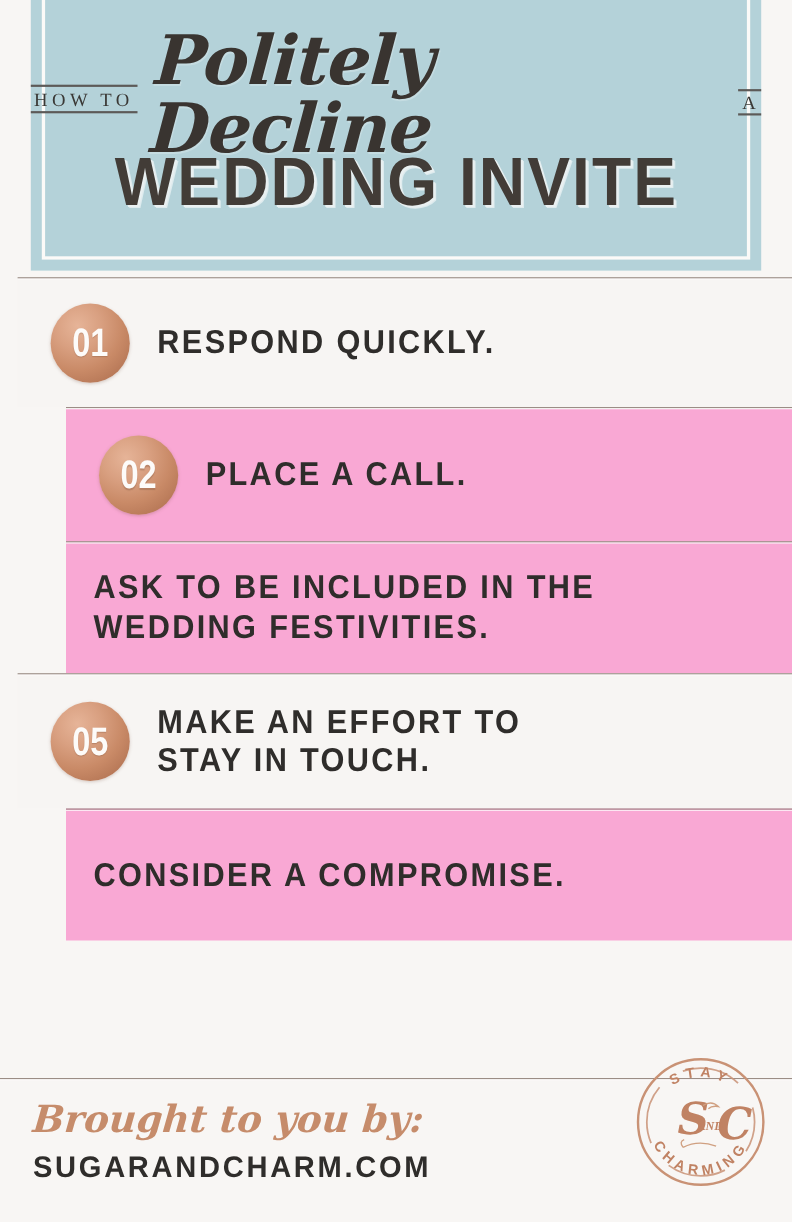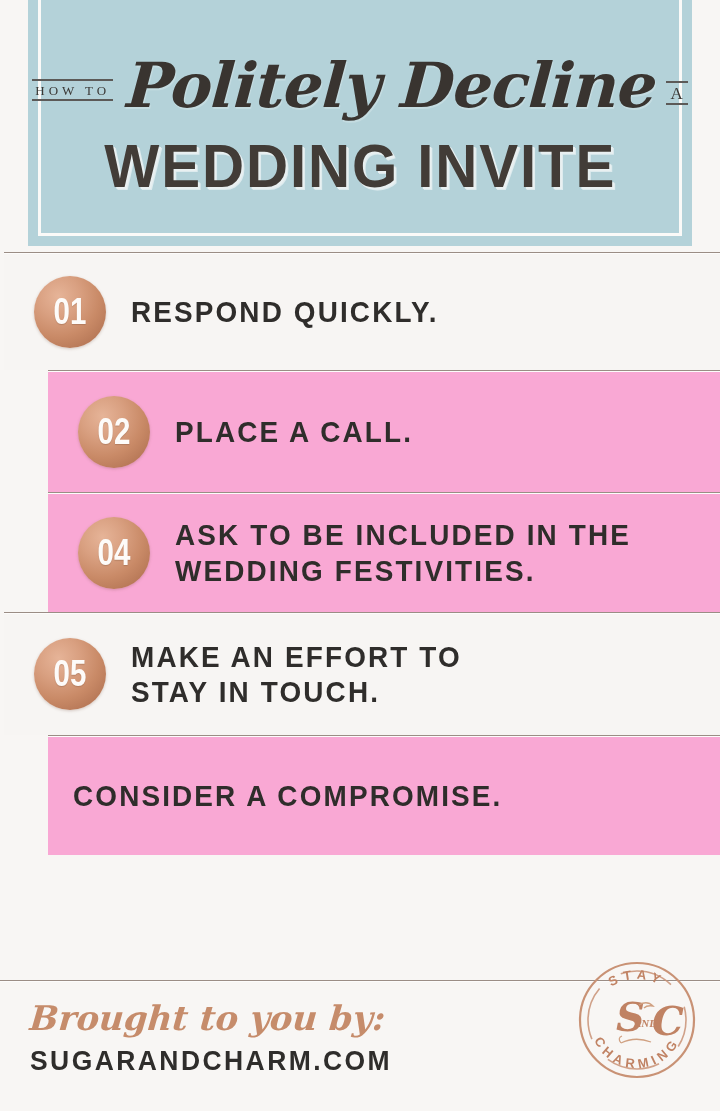--- a/index.html
+++ b/index.html
@@ -47,21 +47,21 @@
     width:100%;
     height:86px;
   }
 
   .howto {
     display:inline-block;
     border-top:2px solid #5c5a58;
     border-bottom:2px solid #5c5a58;
     padding:3px 3px 2px 3px;
     font-family:"Liberation Serif", serif;
-    font-size:13px;
+    font-size:17px;
     font-weight:400;
     letter-spacing:4px;
     color:#3a3835;
     line-height:1.05;
     white-space:nowrap;
   }
 
   .script {
     font-family:"DejaVu Serif", serif;
     font-style:italic;
@@ -99,21 +99,21 @@
     transform:scaleX(0.94);
     text-shadow:
        2px 2px 0 #e9f0f1,
        3px 3px 0 rgba(255,255,255,0.55);
     white-space:nowrap;
   }
 
   
   .list {
     position:absolute;
-    left:4px; top:252px;
+    left:16px; top:252px;
     width:668px;
   }
 
   .row {
     position:relative;
     width:720px;
     display:flex;
     align-items:center;
     border-top:1px solid #9b8d85;
     box-shadow:inset 0 1px 0 #fdfcfb;
@@ -240,23 +240,20 @@
 
     <div class="row even" style="height:122px">
       <div class="badge">
         <span class="badge-num">02</span>
       </div>
       <div class="row-text">PLACE A CALL.</div>
     </div>
 
 
     <div class="row even" style="height:120px">
-      <div class="badge">
-        <span class="badge-num">04</span>
-      </div>
       <div class="row-text">ASK TO BE INCLUDED IN THE
 WEDDING FESTIVITIES.</div>
     </div>
 
     <div class="row odd" style="height:123px">
       <div class="badge">
         <span class="badge-num">05</span>
       </div>
       <div class="row-text">MAKE AN EFFORT TO
 STAY IN TOUCH.</div>

